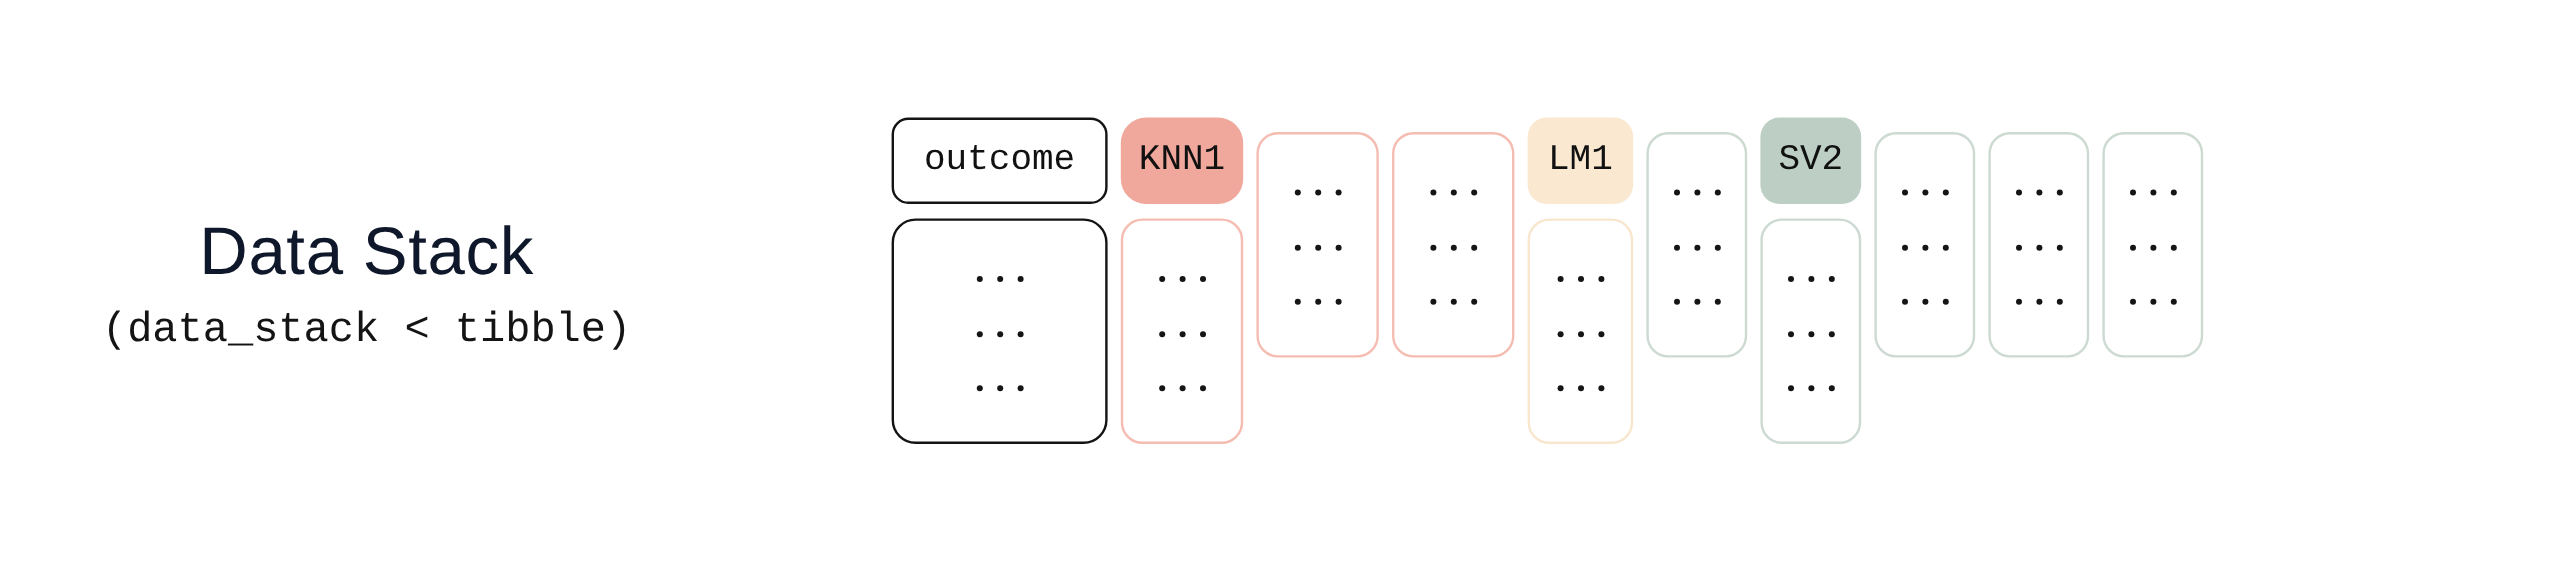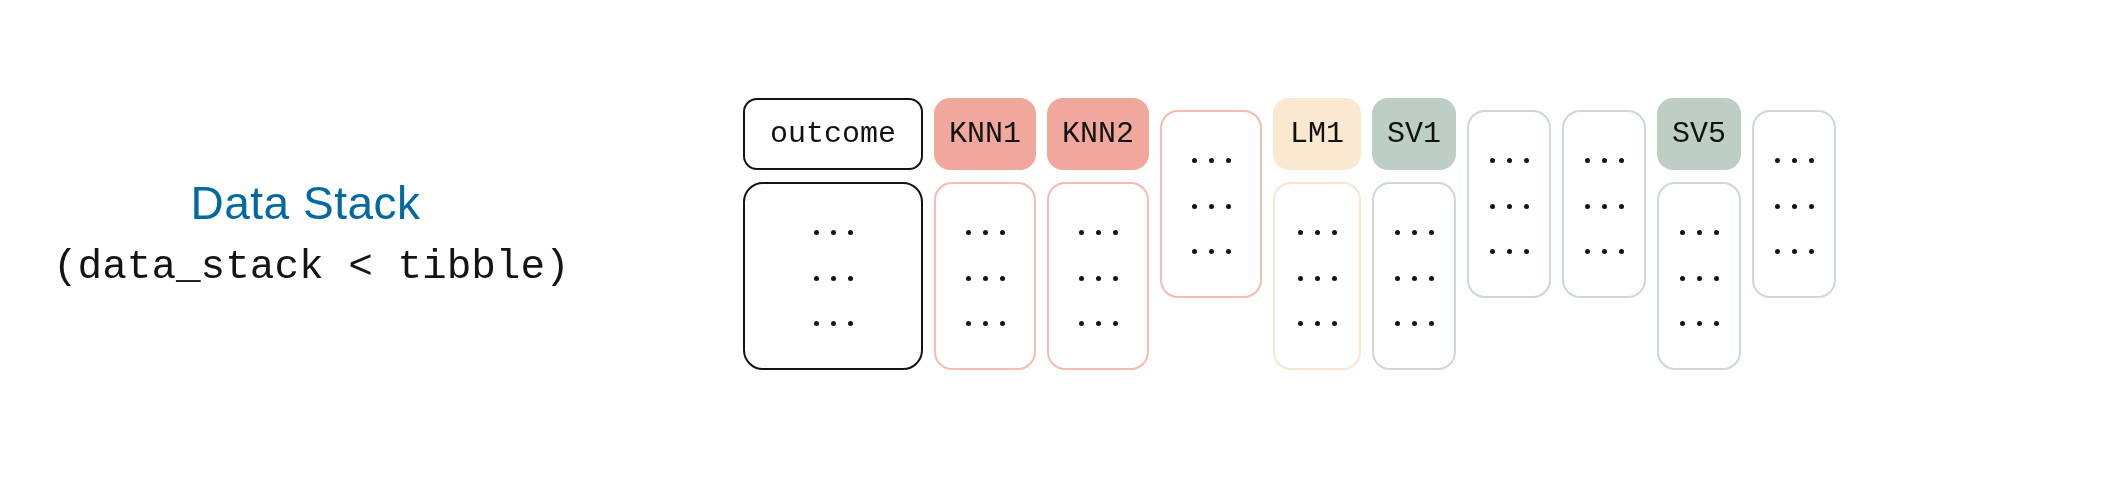--- a/index.html
+++ b/index.html
@@ -20,29 +20,29 @@
   
   .left-label {
     position: absolute;
     left: 53px;
     top: 178px;
     width: 505px;
     text-align: center;
   }
   .left-title {
     font-family: "Liberation Sans", sans-serif;
-    font-size: 46px;
+    font-size: 56px;
     line-height: 1.1;
     letter-spacing: 0.5px;
-    color: #0369a1;
+    color: #0f172a;
   }
   .left-code {
     margin-top: 16px;
     font-family: "Liberation Mono", "DejaVu Sans Mono", monospace;
-    font-size: 41px;
+    font-size: 35px;
     line-height: 1.1;
     white-space: nowrap;
     color: #141414;
   }
 
   
   .stack-table {
     position: absolute;
     left: 743px;
     top: 98px;
@@ -85,21 +85,21 @@
     padding: 6px 0 2px 0;
   }
 
   .col-outcome .header {
     background: #ffffff;
     border: 2.5px solid #141414;
     border-radius: 14px;
   }
   .col-outcome .body { border: 2.5px solid #141414; border-radius: 20px; }
 
-  .col-knn .header { background: var(--knn-fill); }
+  .col-knn .header { background: var(--knn-fill); border-radius: 21px; }
   .col-knn .body   { border: 2px solid var(--knn-border); }
 
   .col-lm .header { background: var(--lm-fill); }
   .col-lm .body   { border: 2px solid var(--lm-border); }
 
   .col-sv .header { background: var(--sv-fill); }
   .col-sv .body   { border: 2px solid var(--sv-border); }
 
   
   .dotrow {
@@ -163,23 +163,20 @@
             <span class="dot"></span>
           </div>
           <div class="dotrow" aria-label="...">
             <span class="dot"></span>
             <span class="dot"></span>
             <span class="dot"></span>
           </div>
         </div>
       </div>
       <div class="column col-knn">
-        <div class="header">
-          <span>KNN2</span>
-        </div>
         <div class="body">
           <div class="dotrow" aria-label="...">
             <span class="dot"></span>
             <span class="dot"></span>
             <span class="dot"></span>
           </div>
           <div class="dotrow" aria-label="...">
             <span class="dot"></span>
             <span class="dot"></span>
             <span class="dot"></span>
@@ -226,83 +223,80 @@
             <span class="dot"></span>
           </div>
           <div class="dotrow" aria-label="...">
             <span class="dot"></span>
             <span class="dot"></span>
             <span class="dot"></span>
           </div>
         </div>
       </div>
       <div class="column col-sv">
+        <div class="body">
+          <div class="dotrow" aria-label="...">
+            <span class="dot"></span>
+            <span class="dot"></span>
+            <span class="dot"></span>
+          </div>
+          <div class="dotrow" aria-label="...">
+            <span class="dot"></span>
+            <span class="dot"></span>
+            <span class="dot"></span>
+          </div>
+          <div class="dotrow" aria-label="...">
+            <span class="dot"></span>
+            <span class="dot"></span>
+            <span class="dot"></span>
+          </div>
+        </div>
+      </div>
+      <div class="column col-sv">
         <div class="header">
-          <span>SV1</span>
-        </div>
-        <div class="body">
-          <div class="dotrow" aria-label="...">
-            <span class="dot"></span>
-            <span class="dot"></span>
-            <span class="dot"></span>
-          </div>
-          <div class="dotrow" aria-label="...">
-            <span class="dot"></span>
-            <span class="dot"></span>
-            <span class="dot"></span>
-          </div>
-          <div class="dotrow" aria-label="...">
-            <span class="dot"></span>
-            <span class="dot"></span>
-            <span class="dot"></span>
-          </div>
-        </div>
-      </div>
-      <div class="column col-sv">
-        <div class="body">
-          <div class="dotrow" aria-label="...">
-            <span class="dot"></span>
-            <span class="dot"></span>
-            <span class="dot"></span>
-          </div>
-          <div class="dotrow" aria-label="...">
-            <span class="dot"></span>
-            <span class="dot"></span>
-            <span class="dot"></span>
-          </div>
-          <div class="dotrow" aria-label="...">
-            <span class="dot"></span>
-            <span class="dot"></span>
-            <span class="dot"></span>
-          </div>
-        </div>
-      </div>
-      <div class="column col-sv">
-        <div class="body">
-          <div class="dotrow" aria-label="...">
-            <span class="dot"></span>
-            <span class="dot"></span>
-            <span class="dot"></span>
-          </div>
-          <div class="dotrow" aria-label="...">
-            <span class="dot"></span>
-            <span class="dot"></span>
-            <span class="dot"></span>
-          </div>
-          <div class="dotrow" aria-label="...">
-            <span class="dot"></span>
-            <span class="dot"></span>
-            <span class="dot"></span>
-          </div>
-        </div>
-      </div>
-      <div class="column col-sv">
-        <div class="header">
-          <span>SV5</span>
-        </div>
+          <span>SV2</span>
+        </div>
+        <div class="body">
+          <div class="dotrow" aria-label="...">
+            <span class="dot"></span>
+            <span class="dot"></span>
+            <span class="dot"></span>
+          </div>
+          <div class="dotrow" aria-label="...">
+            <span class="dot"></span>
+            <span class="dot"></span>
+            <span class="dot"></span>
+          </div>
+          <div class="dotrow" aria-label="...">
+            <span class="dot"></span>
+            <span class="dot"></span>
+            <span class="dot"></span>
+          </div>
+        </div>
+      </div>
+      <div class="column col-sv">
+        <div class="body">
+          <div class="dotrow" aria-label="...">
+            <span class="dot"></span>
+            <span class="dot"></span>
+            <span class="dot"></span>
+          </div>
+          <div class="dotrow" aria-label="...">
+            <span class="dot"></span>
+            <span class="dot"></span>
+            <span class="dot"></span>
+          </div>
+          <div class="dotrow" aria-label="...">
+            <span class="dot"></span>
+            <span class="dot"></span>
+            <span class="dot"></span>
+          </div>
+        </div>
+      </div>
+      <div class="column col-sv">
         <div class="body">
           <div class="dotrow" aria-label="...">
             <span class="dot"></span>
             <span class="dot"></span>
             <span class="dot"></span>
           </div>
           <div class="dotrow" aria-label="...">
             <span class="dot"></span>
             <span class="dot"></span>
             <span class="dot"></span>

